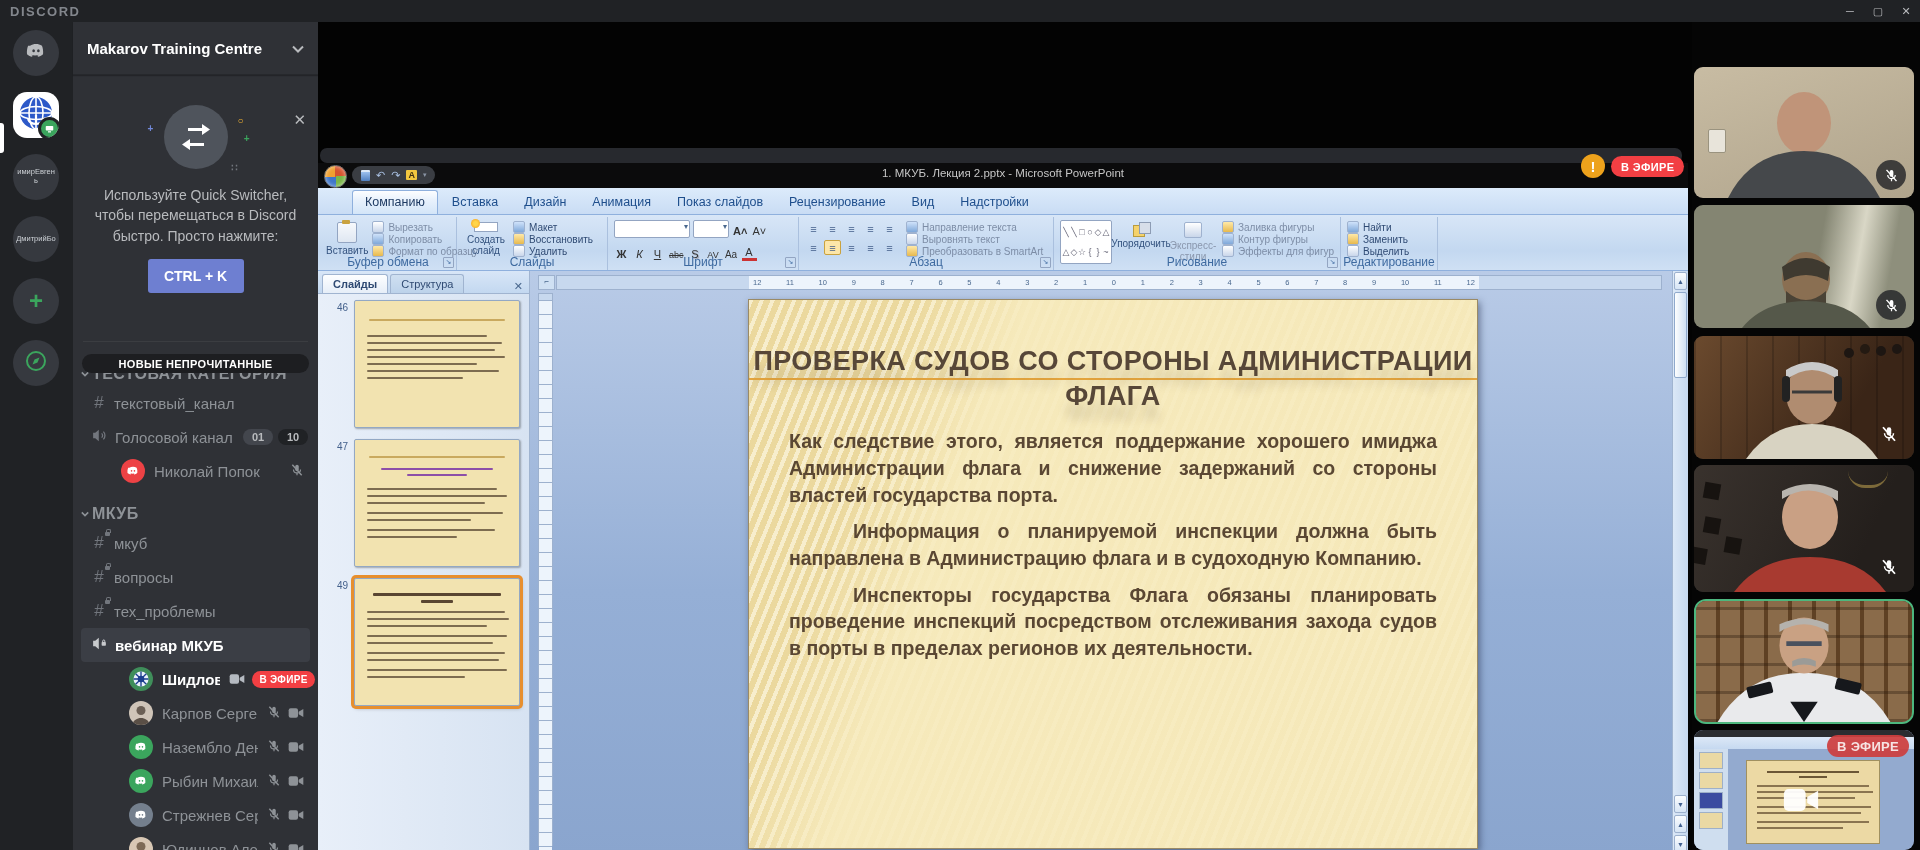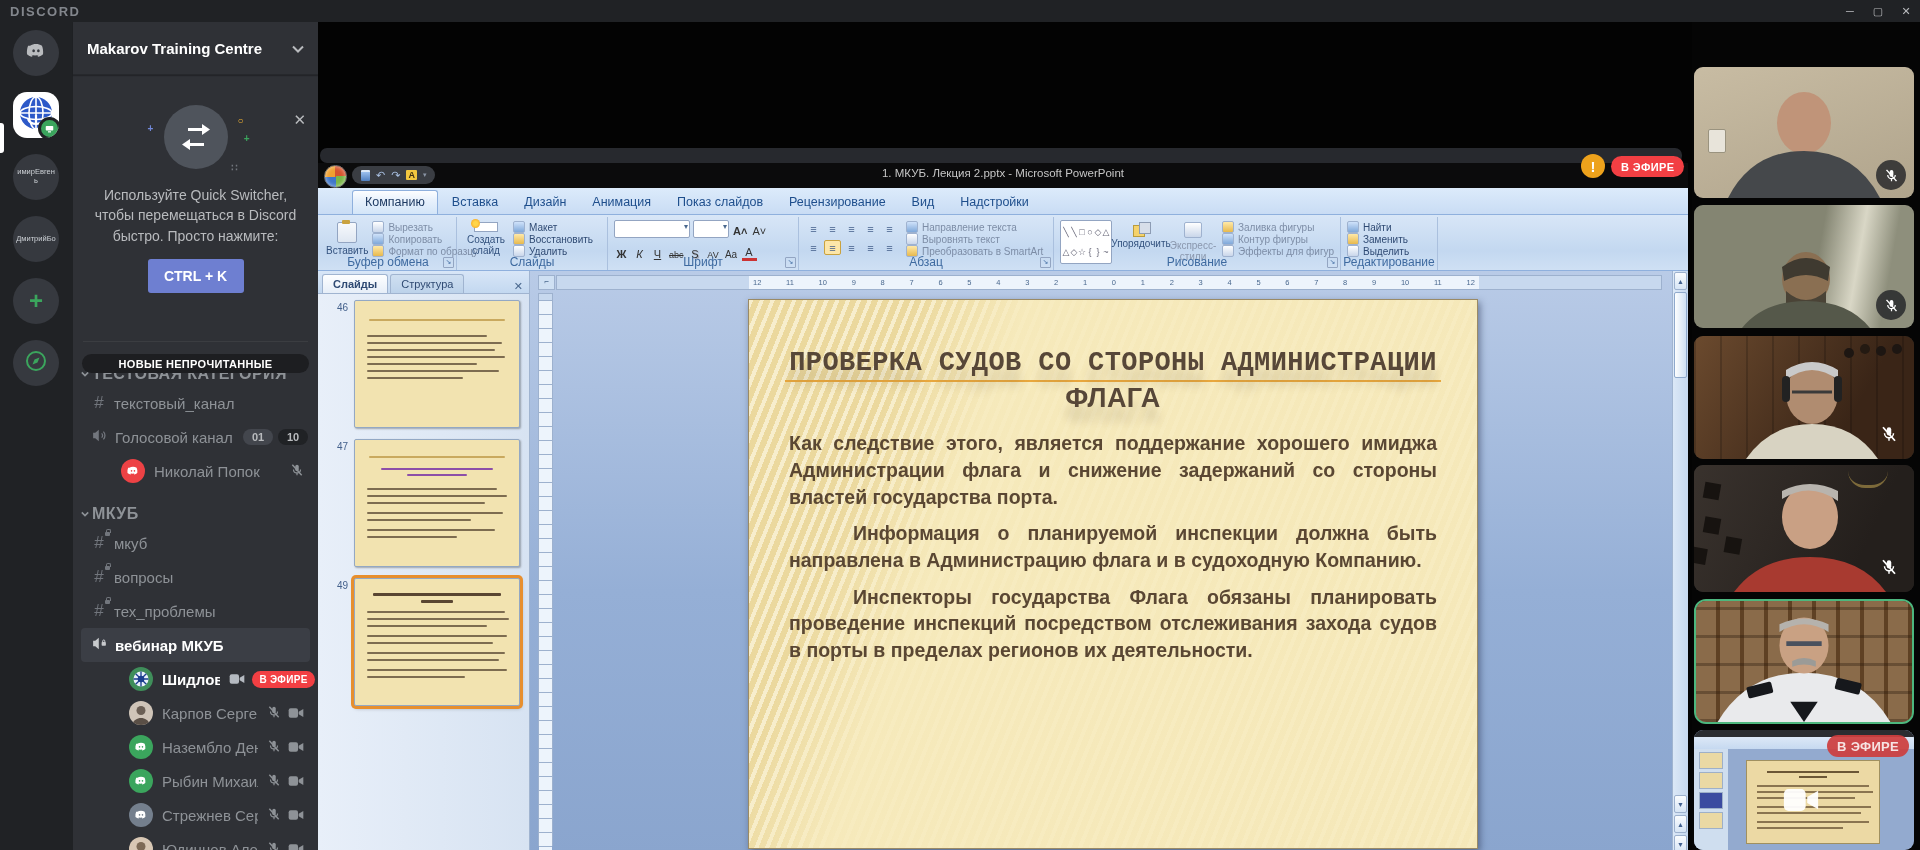--- a/index.html
+++ b/index.html
@@ -151,21 +151,21 @@
   .vruler .zone{position:absolute;top:6px;height:550px;left:0;right:0;background:#edf4fc;
       background-image:repeating-linear-gradient(180deg,#9db1ce 0 1px,transparent 1px 14px);}
   #slide{position:absolute;left:218px;top:28px;width:730px;height:550px;box-sizing:border-box;
       border:1px solid #9a8a66;
       background:#f2e2ab;
       background-image:repeating-linear-gradient(112deg,rgba(255,255,255,.4) 0 4px,rgba(222,198,132,.35) 4px 10px);
       box-shadow:2px 3px 7px rgba(30,40,70,.5);}
   #slide .inner{position:absolute;inset:0;background:linear-gradient(110deg,rgba(244,230,180,0) 18%,rgba(247,235,190,.9) 30%,rgba(247,235,190,.85) 92%);}
   .stitle{margin-top:44px;text-align:center;font-weight:bold;font-size:27px;color:#574738;letter-spacing:.4px;
       text-shadow:0 16px 10px rgba(87,71,56,.18);line-height:1.3;}
-  .stitle .u{border-bottom:2px solid #e9a83e;padding:0 4px 2px;font-family:Liberation Mono, monospace;}
+  .stitle .u{border-bottom:2px solid #e9a83e;padding:0 4px 2px;}
   .sbody{margin:14px 40px 0;font-size:19.5px;font-weight:bold;color:#5a4733;text-align:justify;line-height:1.37;}
   .sbody p{margin:0 0 10px;}
   .sbody p.ind{text-indent:64px;}
   #vsb{width:16px;background:linear-gradient(90deg,#dbe8f7,#c6d8ee);border-left:1px solid #a0b4d0;
       display:flex;flex-direction:column;box-sizing:border-box;}
   .sbbtn{height:16px;margin:1px;display:flex;align-items:center;justify-content:center;font-size:7px;color:#41608f;
       background:linear-gradient(#fafcfe,#d7e5f5);border:1px solid #9db1ce;border-radius:2px;flex:none;}
   .sbthumb{height:84px;margin:1px;background:linear-gradient(90deg,#fdfefe,#cfe0f4);border:1px solid #8fa9cc;border-radius:2px;}
   
   #videos{left:1692px;top:22px;width:228px;height:828px;background:#050505;}

